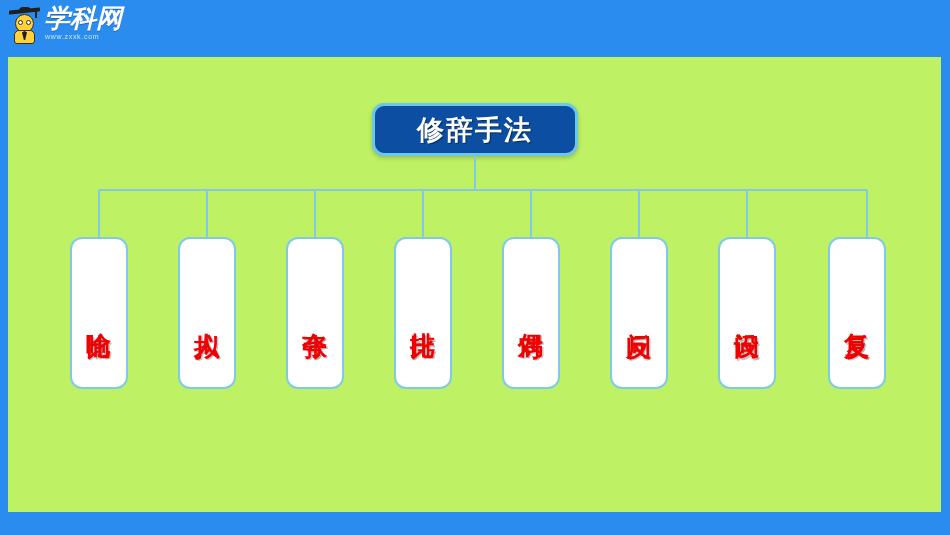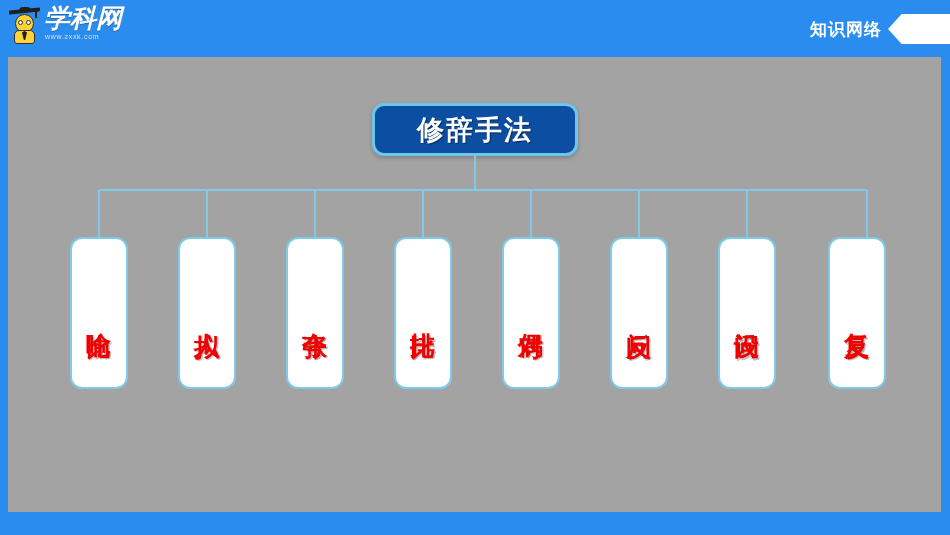--- a/index.html
+++ b/index.html
@@ -142,21 +142,21 @@
     width: 62px;
     height: 30px;
     background: #ffffff;
     clip-path: polygon(0% 50%, 22% 0%, 100% 0%, 100% 100%, 22% 100%);
   }
   
   #canvas {
     position: absolute;
     left: 8px; top: 57px;
     width: 933px; height: 455px;
-    background: #a3a3a3;
+    background: #bef264;
   }
   
   #root-node {
     position: absolute;
     left: 364px; top: 46px;
     width: 206px; height: 53px;
     background: #0b4ea2;
     border: 3px solid #6ec6e8;
     border-radius: 12px;
     box-sizing: border-box;
@@ -225,24 +225,20 @@
         <div class="logo-eye r"></div>
         <div class="logo-body"></div>
         <div class="logo-tie"></div>
       </div>
       <div id="logo-text">
         <div id="logo-cn">学科网</div>
         <div id="logo-url">www.zxxk.com</div>
       </div>
     </div>
 
-    <div id="header-right">
-      <div id="header-label">知识网络</div>
-      <div id="header-arrow"></div>
-    </div>
 
   </div>
 
   <div id="canvas">
 
     <div id="root-node">
       <span id="root-label">修辞手法</span>
     </div>
 
     <svg id="connectors" viewBox="0 0 933 455" width="933" height="455" xmlns="http://www.w3.org/2000/svg">

